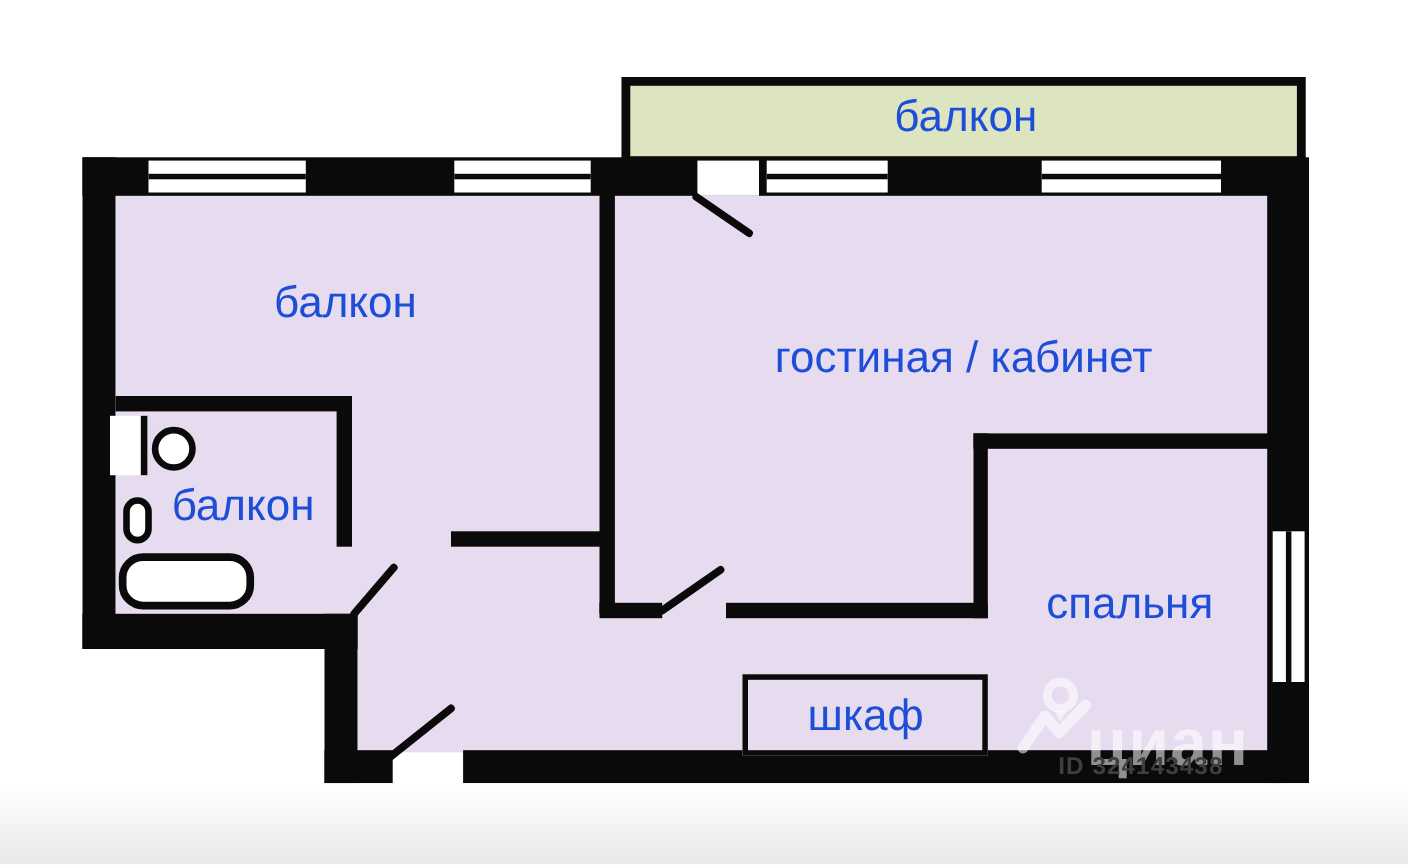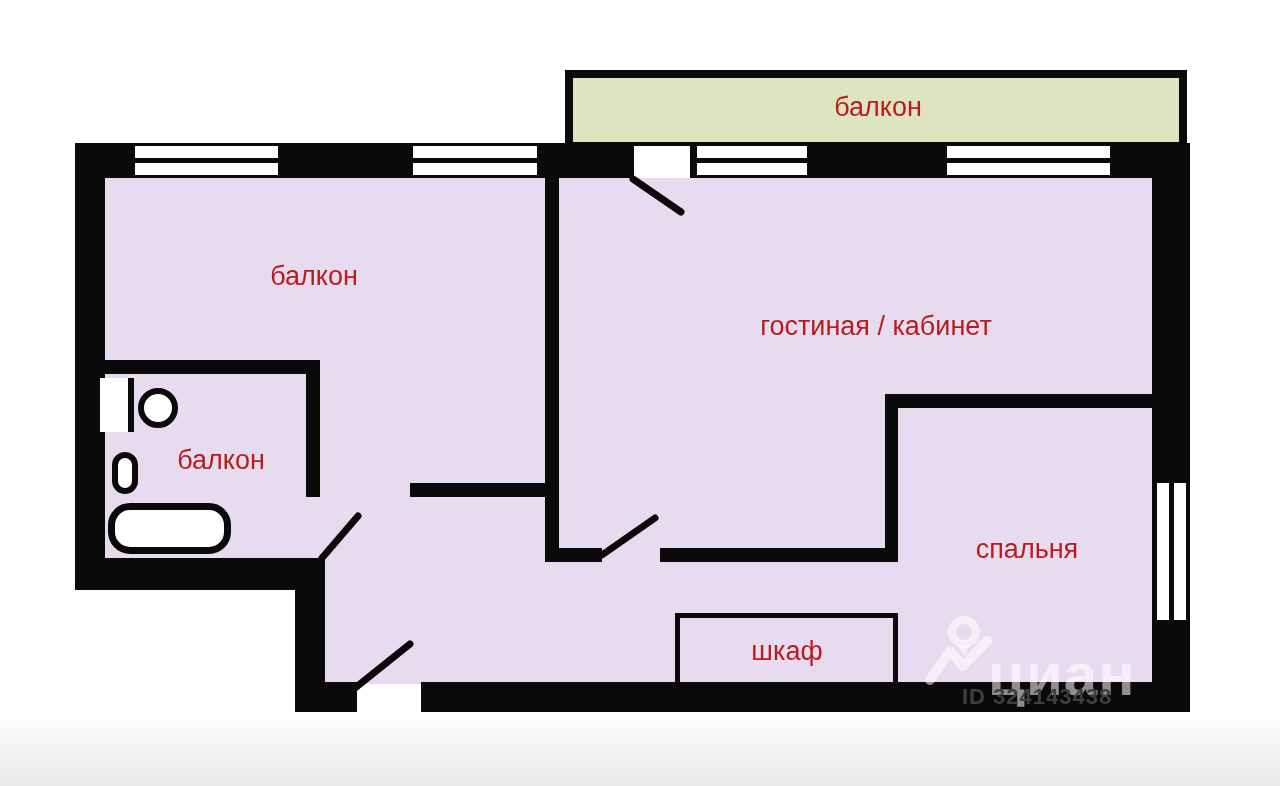--- a/index.html
+++ b/index.html
@@ -17,21 +17,21 @@
   .balcony{
     position:absolute;left:565px;top:70px;width:622px;height:80px;
     background:var(--balcony-fill);border:8px solid var(--wall);box-sizing:border-box;
   }
   .closet{
     position:absolute;left:675px;top:613px;width:223px;height:74px;
     background:var(--room-fill);border:5px solid var(--wall);box-sizing:border-box;
   }
   .room-label{
     position:absolute;transform:translate(-50%,-50%);
-    font-size:27px;color:#b91c1c;white-space:nowrap;letter-spacing:0px;
+    font-size:40px;color:#1d4ed8;white-space:nowrap;letter-spacing:0px;
   }
   .fixture{position:absolute;background:#ffffff;border:6px solid var(--wall);box-sizing:border-box;}
   .niche{position:absolute;background:#ffffff;border-right:6px solid var(--wall);box-sizing:border-box;}
   .svg-overlay{position:absolute;left:0;top:0;pointer-events:none;}
   .wm-brand{
     position:absolute;left:988px;top:645px;
     font-size:60px;font-weight:bold;color:var(--watermark);
     letter-spacing:1px;line-height:1;
   }
   .wm-id{

